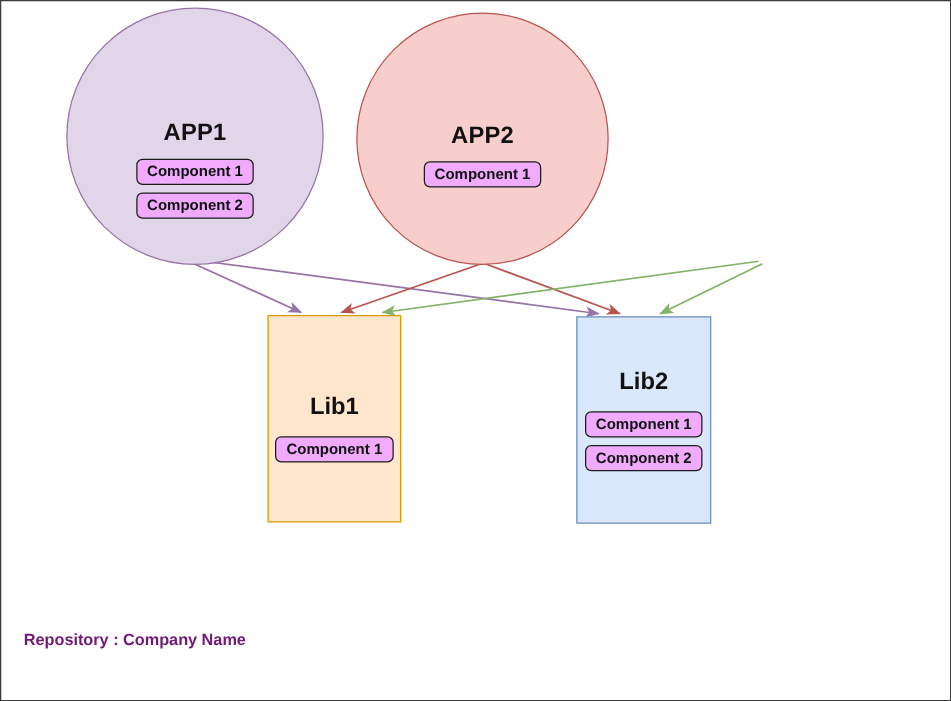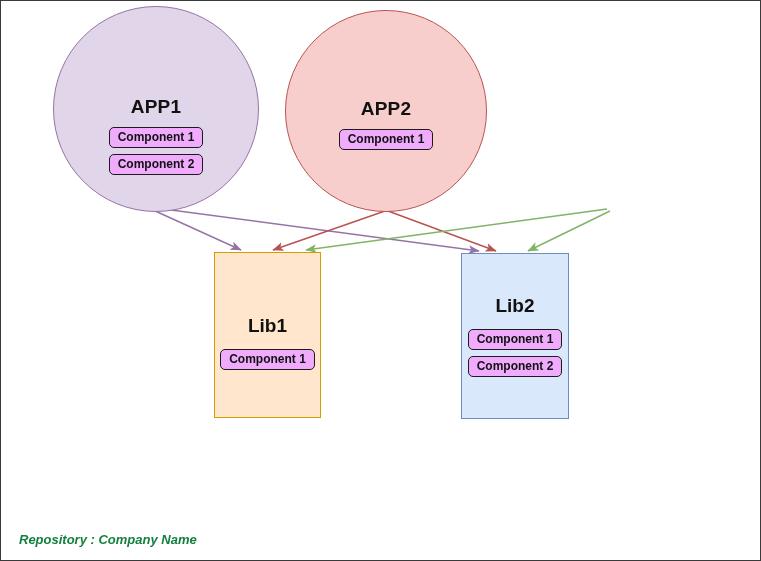--- a/index.html
+++ b/index.html
@@ -87,26 +87,25 @@
     padding: 2px 8px 3px 8px;
     line-height: 14px;
     white-space: nowrap;
     text-align: center;
   }
 
   
   #footer-label {
     position: absolute;
     left: 18px;
-    top: 531px;
+    top: 503px;
     font-size: 13px;
     font-weight: bold;
-    color: #15803d;
+    color: #701a75;
     white-space: nowrap;
-    font-style: italic;
   }
 </style>
 </head>
 <body>
 
 <div id="canvas" style="background: rgb(255, 255, 255); border-color: rgb(58, 58, 58);">
 
   <svg id="edges" viewBox="0 0 761 561" xmlns="http://www.w3.org/2000/svg">
     <defs>
       <marker id="ah-purple" markerWidth="9" markerHeight="9" refX="7.5" refY="3.2" orient="auto" markerUnits="strokeWidth">

